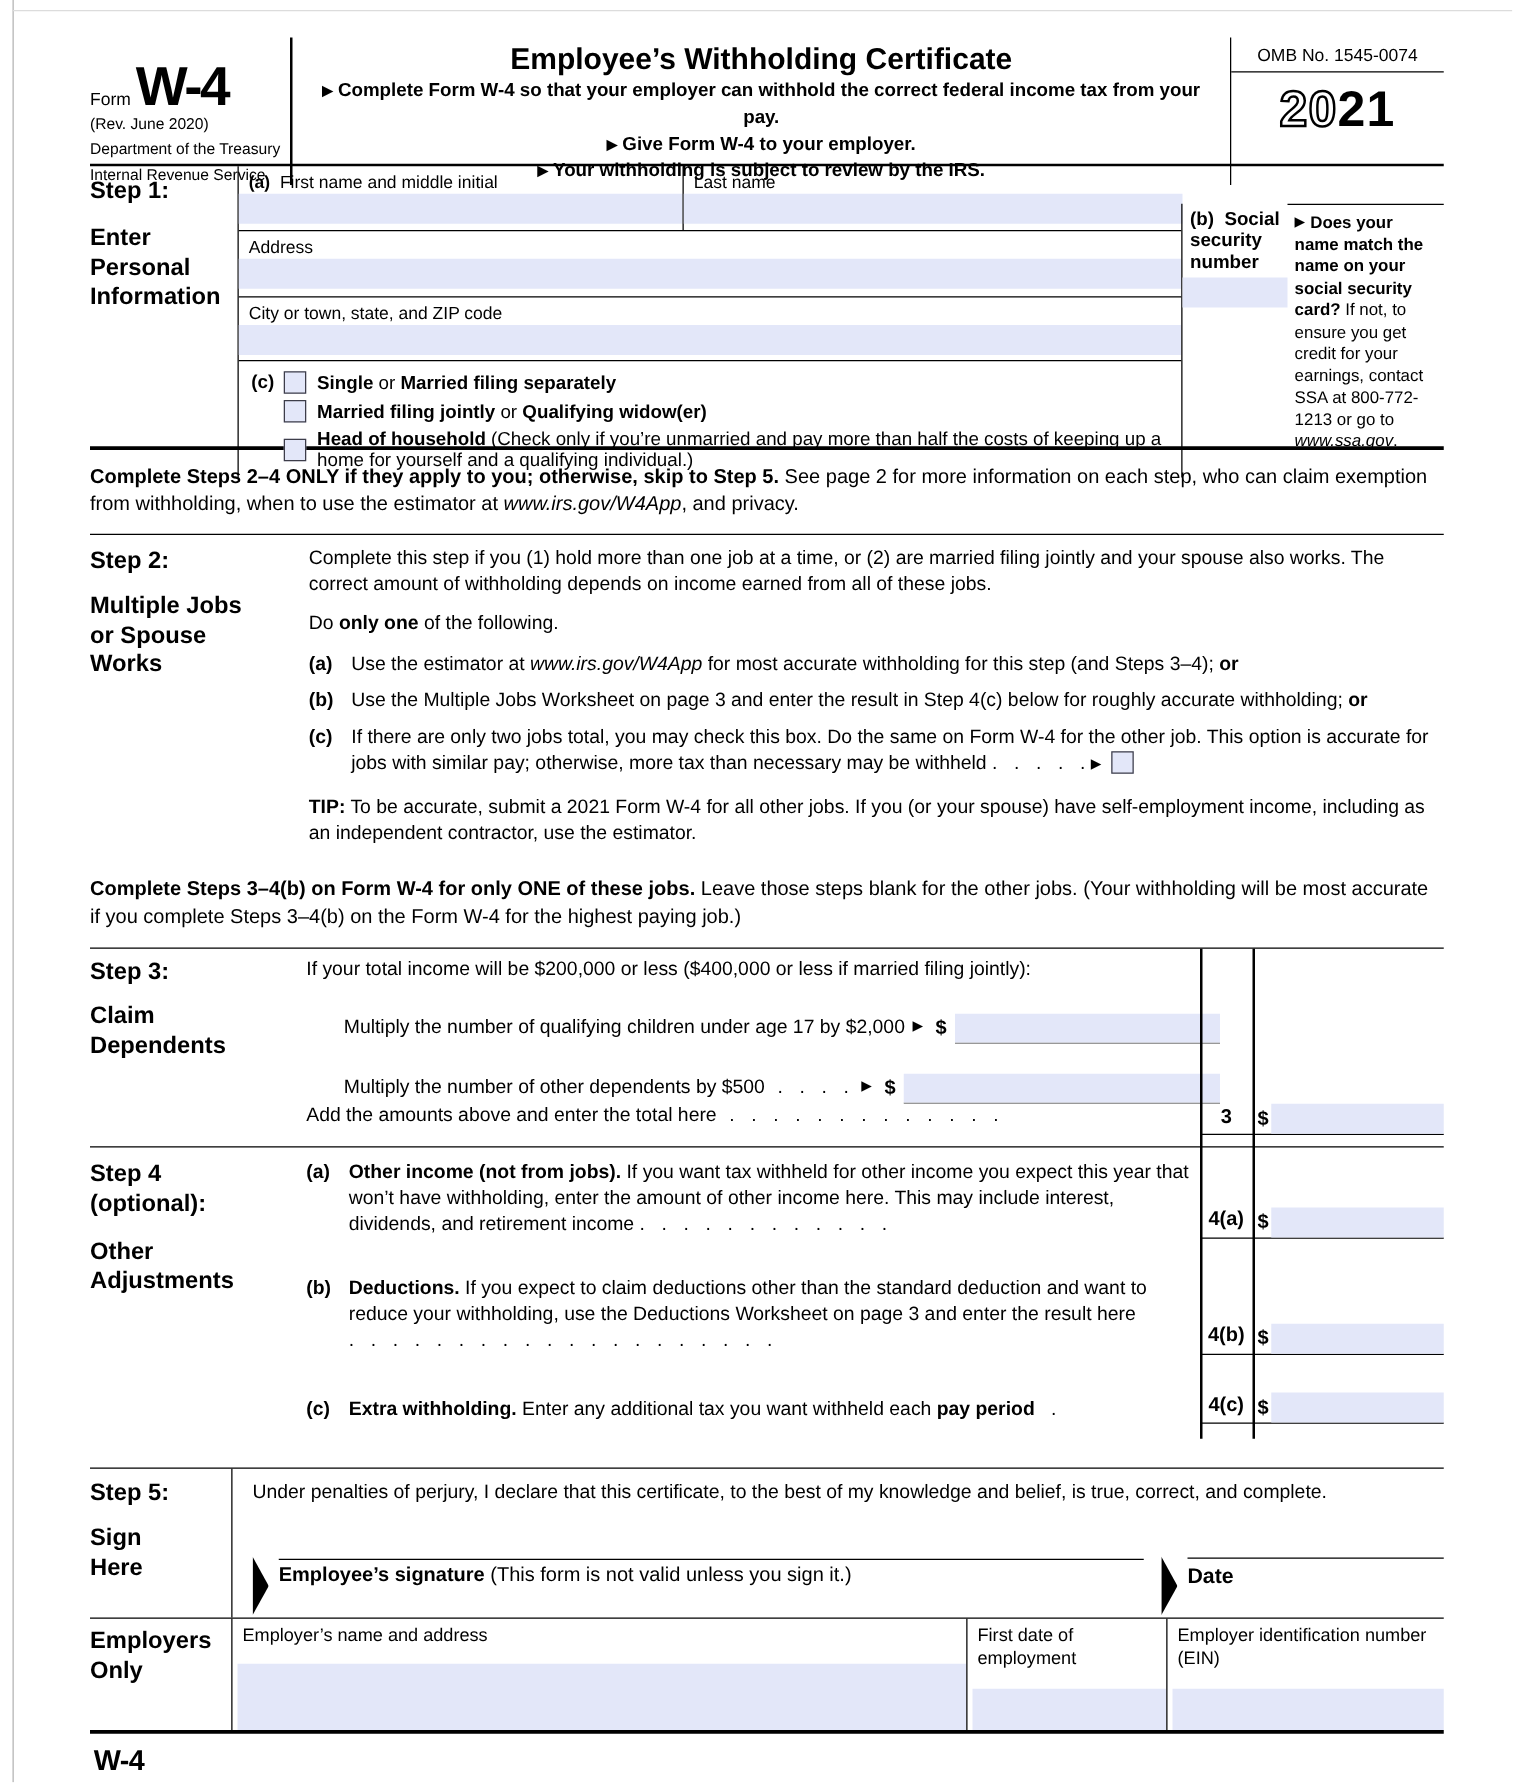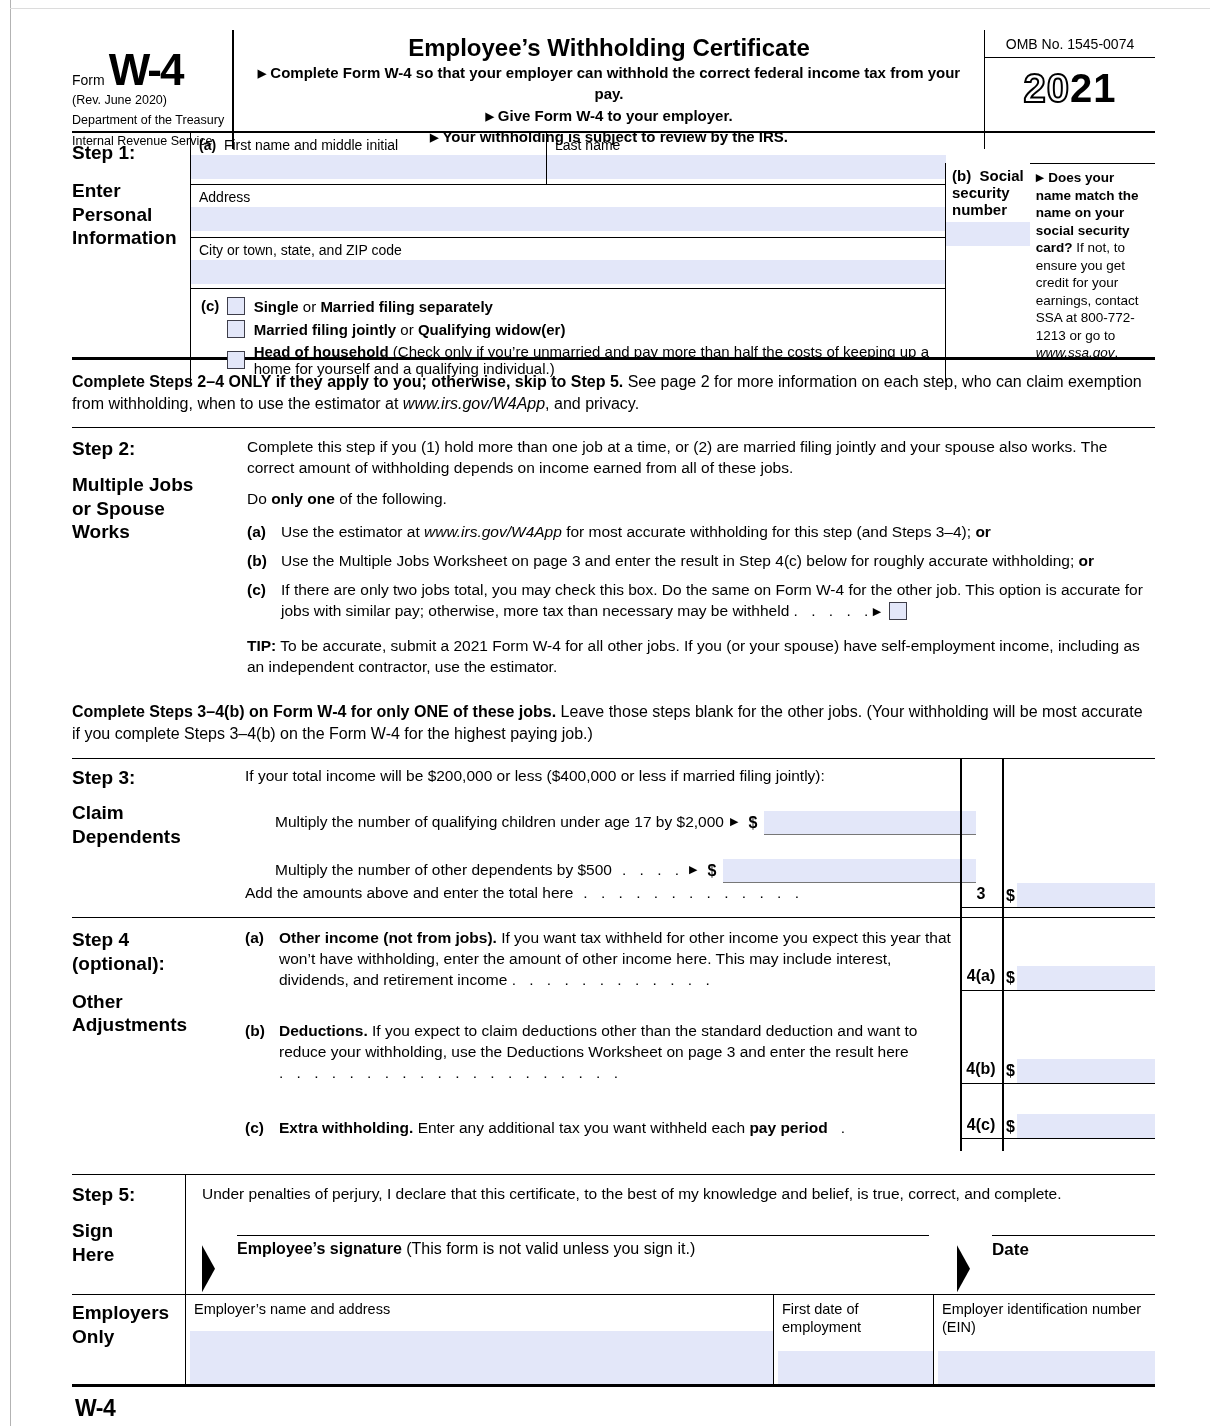--- a/index.html
+++ b/index.html
@@ -93,21 +93,21 @@
   .s4-label .t2 { margin-top:0; }
   .s4-label .sub { margin-top:14px; width:120px; }
   .s4-row { display:flex; align-items:flex-end; }
   .s4-item { width:715px; display:flex; gap:8px; } .mt24 { margin-top:30px; }
 
   
   .step5 { border-top:1.5px solid #000; display:grid; grid-template-columns:113px 1fr; height:120px; }
   .s5-label { padding-top:8px; }
   .s5-label .sub { margin-top:12px; width:70px; }
   .s5-content { border-left:1.5px solid #000; padding:9px 0 0 16px; }
-  .sig-row { display:flex; align-items:flex-start; margin-top:30px;gap:14px; }
+  .sig-row { display:flex; align-items:center; margin-top:30px; }
   .big-arrow { width:13px; height:47px; background:#000; clip-path:polygon(0 0,100% 50%,0 100%); flex:none; margin-right:8px; }
   .sig-block { width:692px; border-top:1.5px solid #000; padding-top:4px; font-size:16px; }
   .date-block { flex:1; border-top:1.5px solid #000; padding-top:4px; font-size:17px; font-weight:bold; }
   .sig-row .big-arrow { transform:translateY(10px); }
   .date-arrow { margin-left:14px; }
 
   
   .employers { border-top:1.5px solid #000; border-bottom:3.5px solid #000; display:grid; grid-template-columns:113px 588px 160px 222px; height:93px; }
   .emp-label { padding-top:6px; }
   .emp-label .t { width:100px; }

